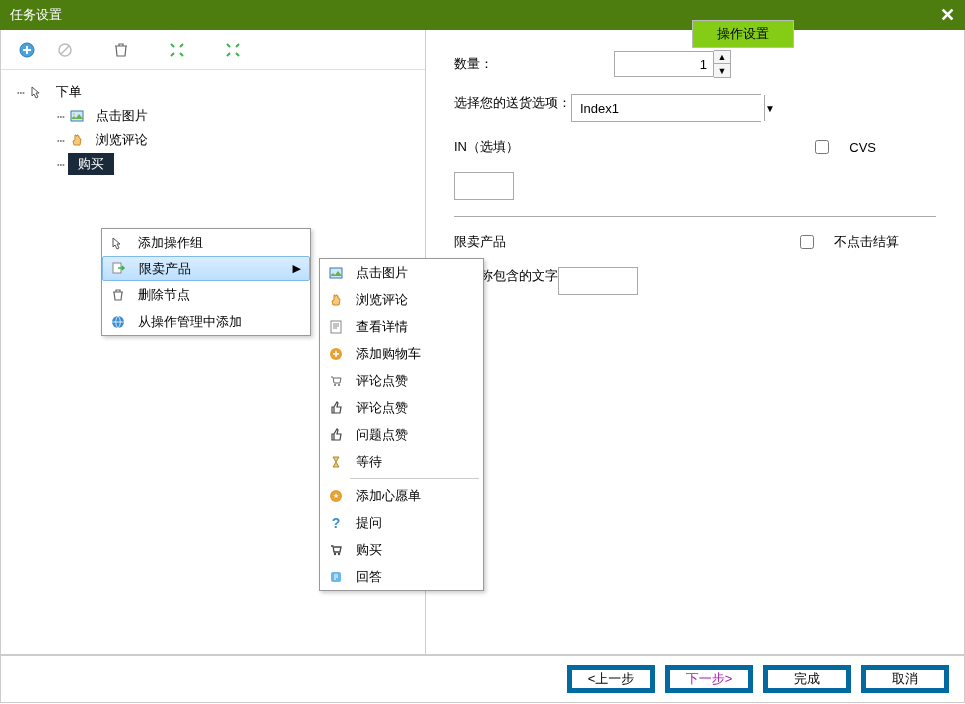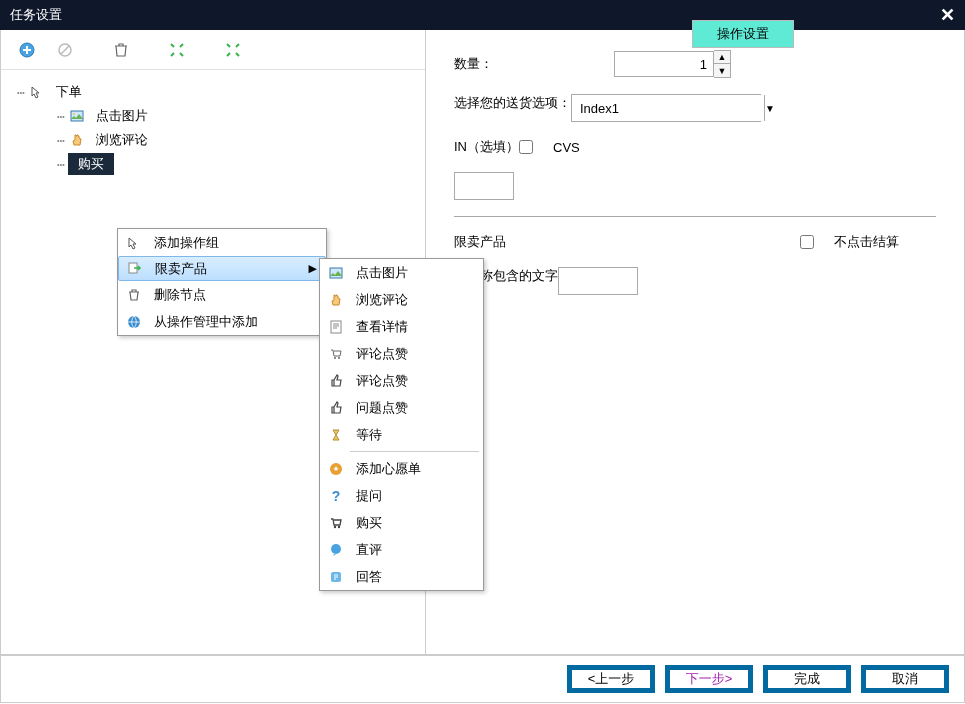--- a/index.html
+++ b/index.html
@@ -1,39 +1,39 @@
 <!DOCTYPE html>
 <html><head>
 <meta charset="utf-8">
 <style>
 * { box-sizing: border-box; margin: 0; padding: 0; font-family: "Microsoft YaHei", Arial, sans-serif; font-size: 13px; }
 body { width: 965px; height: 704px; background: #fff; overflow: hidden; position: relative; }
 
-.titlebar { height: 30px; background: #0f172a; color: #fff; display: flex; align-items: center; padding: 0 10px; justify-content: space-between; }
+.titlebar { height: 30px; background: #4d7c0f; color: #fff; display: flex; align-items: center; padding: 0 10px; justify-content: space-between; }
 .titlebar .title { font-size: 13px; }
 .titlebar .close { font-size: 18px; font-weight: bold; cursor: pointer; }
 
 .content { display: flex; height: 625px; border: 1px solid #ccc; border-top: none; }
 
 .left-panel { width: 425px; border-right: 1px solid #ccc; display: flex; flex-direction: column; }
 .toolbar { height: 40px; display: flex; align-items: center; padding: 0 10px; gap: 6px; border-bottom: 1px solid #e0e0e0; }
 .tool-btn { width: 32px; height: 32px; display: flex; align-items: center; justify-content: center; cursor: pointer; border-radius: 3px; }
 .tool-sep { width: 12px; }
 
 .tree-area { padding: 10px 8px; position: relative; flex: 1; }
 .tree-row { display: flex; align-items: center; height: 24px; cursor: pointer; white-space: nowrap; }
 .tree-row.root { margin-left: 8px; }
 .tree-row.child { margin-left: 48px; }
 .tree-row .dots { color: #888; font-family: monospace; letter-spacing: 1px; margin-right: 2px; }
 .tree-row .tree-icon { width: 18px; height: 18px; display: inline-flex; align-items: center; justify-content: center; margin-right: 6px; }
 .tree-row.selected .tree-text { background: #1b2a3a; color: #fff; padding: 2px 10px; }
 .tree-text { padding: 2px 4px; }
 
 .right-panel { flex: 1; padding: 20px 28px; position: relative; }
-.op-settings-title { position: absolute; top: -10px; right: 170px; border: 1px solid #bbb; background: #5eead4; padding: 4px 24px; font-size: 13px; }
+.op-settings-title { position: absolute; top: -10px; right: 170px; border: 1px solid #bbb; background: #84cc16; padding: 4px 24px; font-size: 13px; }
 .form-row { display: flex; align-items: center; margin-bottom: 16px; }
 .form-row .label { width: 160px; }
 .form-col { display: flex; flex-direction: row; }
 .num-input { width: 100px; height: 26px; border: 1px solid #aaa; padding: 2px 6px; text-align: right; }
 .spinner { display: flex; flex-direction: column; border: 1px solid #aaa; border-left: none; }
 .spinner div { width: 16px; height: 13px; font-size: 9px; display: flex; align-items: center; justify-content: center; cursor: pointer; background: #f5f5f5; }
 .spinner div:first-child { border-bottom: 1px solid #aaa; }
 .select-wrap { display: flex; align-items: center; border: 1px solid #aaa; height: 28px; width: 190px; }
 .select-wrap input { border: none; outline: none; padding: 0 8px; flex: 1; height: 100%; }
 .select-wrap .arrow { width: 18px; height: 100%; border-left: 1px solid #aaa; display: flex; align-items: center; justify-content: center; cursor: pointer; font-size: 10px; }
@@ -41,21 +41,21 @@
 .checkbox-row { display: flex; align-items: center; gap: 20px; }
 .checkbox-row input[type=checkbox] { width: 14px; height: 14px; }
 .hr { border-top: 1px solid #aaa; margin: 12px 0 16px; }
 
 .footer { height: 48px; border: 1px solid #ccc; border-top: 1px solid #ccc; display: flex; align-items: center; justify-content: flex-end; padding: 0 15px; gap: 10px; }
 .footer button { width: 88px; height: 28px; border: 5px solid #0369a1; background: #fff; cursor: pointer; }
 .footer button:disabled { color: #a21caf; cursor: default; }
 
 
 .ctx-menu { position: absolute; background: #fff; border: 1px solid #999; box-shadow: 2px 2px 4px rgba(0,0,0,0.2); z-index: 100; }
-.ctx-menu.primary { left: 116px; top: 158px; width: 210px; }
+.ctx-menu.primary { left: 100px; top: 158px; width: 210px; }
 .ctx-menu.secondary { left: 318px; top: 188px; width: 165px; }
 .ctx-item { display: flex; align-items: center; height: 27px; padding: 0 8px 0 4px; cursor: pointer; }
 .ctx-item .ctx-icon { width: 24px; height: 20px; display: flex; align-items: center; justify-content: center; margin-right: 8px; }
 .ctx-item .ctx-text { flex: 1; }
 .ctx-item .arrow-r { font-size: 11px; }
 .ctx-item.hl { background: linear-gradient(#d9edff, #bcdfff); border: 1px solid #7fb8ea; border-radius: 2px; height: 25px; }
 .ctx-sep { height: 1px; background: #ccc; margin: 3px 4px 3px 30px; }
 
 
 .icon-svg { width: 16px; height: 16px; }
@@ -200,20 +200,29 @@
               <svg width="14" height="14" viewBox="0 0 14 14">
                 <rect x="2" y="1" width="10" height="12" fill="#fff" stroke="#888"></rect>
                 <path d="M4 4h6M4 6h6M4 8h4" stroke="#888"></path>
               </svg>
             </span>
             <span class="ctx-text">查看详情</span>
           </div>
         <div class="ctx-item">
             <span class="ctx-icon">
               <svg width="14" height="14" viewBox="0 0 14 14">
+                <circle cx="7" cy="7" r="6" fill="#e8a033"></circle>
+                <path d="M7 4v6M4 7h6" stroke="#fff" stroke-width="1.5"></path>
+              </svg>
+            </span>
+            <span class="ctx-text">添加购物车</span>
+          </div>
+        <div class="ctx-item">
+            <span class="ctx-icon">
+              <svg width="14" height="14" viewBox="0 0 14 14">
                 <path d="M2 3h2l1 6h6l1-5H5" fill="none" stroke="#666"></path>
                 <circle cx="6" cy="11" r="1" fill="#666"></circle>
                 <circle cx="10" cy="11" r="1" fill="#666"></circle>
               </svg>
             </span>
             <span class="ctx-text">评论点赞</span>
           </div>
         <div class="ctx-item">
             <span class="ctx-icon">
               <svg width="14" height="14" viewBox="0 0 14 14">
@@ -256,29 +265,20 @@
           </div>
         <div class="ctx-item">
             <span class="ctx-icon">
               <svg width="14" height="14" viewBox="0 0 14 14">
                 <path d="M2 3h2l1 6h6l1-5H5" fill="none" stroke="#444" stroke-width="1.3"></path>
                 <circle cx="6" cy="11" r="1.2" fill="#444"></circle>
                 <circle cx="10" cy="11" r="1.2" fill="#444"></circle>
               </svg>
             </span>
             <span class="ctx-text">购买</span>
-          </div>
-        <div class="ctx-item">
-            <span class="ctx-icon">
-              <svg width="14" height="14" viewBox="0 0 14 14">
-                <circle cx="7" cy="6" r="5" fill="#4aa3e0"></circle>
-                <path d="M5 11l-1 2 3-2" fill="#4aa3e0"></path>
-              </svg>
-            </span>
-            <span class="ctx-text">直评</span>
           </div>
         <div class="ctx-item">
             <span class="ctx-icon">
               <svg width="14" height="14" viewBox="0 0 14 14">
                 <rect x="2" y="2" width="10" height="10" rx="2" fill="#6bb8e8"></rect>
                 <path d="M5 5h4M5 7h4M5 9h2" stroke="#fff"></path>
               </svg>
             </span>
             <span class="ctx-text">回答</span>
           </div>
@@ -300,21 +300,21 @@
     </div>
 
     <div class="form-col" style="margin-bottom:16px">
       <span class="label-wide">选择您的送货选项：</span>
       <div class="select-wrap">
         <input value="Index1" style="">
         <div class="arrow">▼</div>
       </div>
     </div>
 
-    <div class="form-row" style="justify-content:flex-start">
+    <div class="form-row" style="justify-content:space-between">
       <span>IN（选填）</span>
       <label class="checkbox-row" style="margin-right:60px">
         <input type="checkbox" style="">
         <span>CVS</span>
       </label>
     </div>
     <div class="form-row">
       <input class="text-input" style="width: 60px;">
     </div>
 

